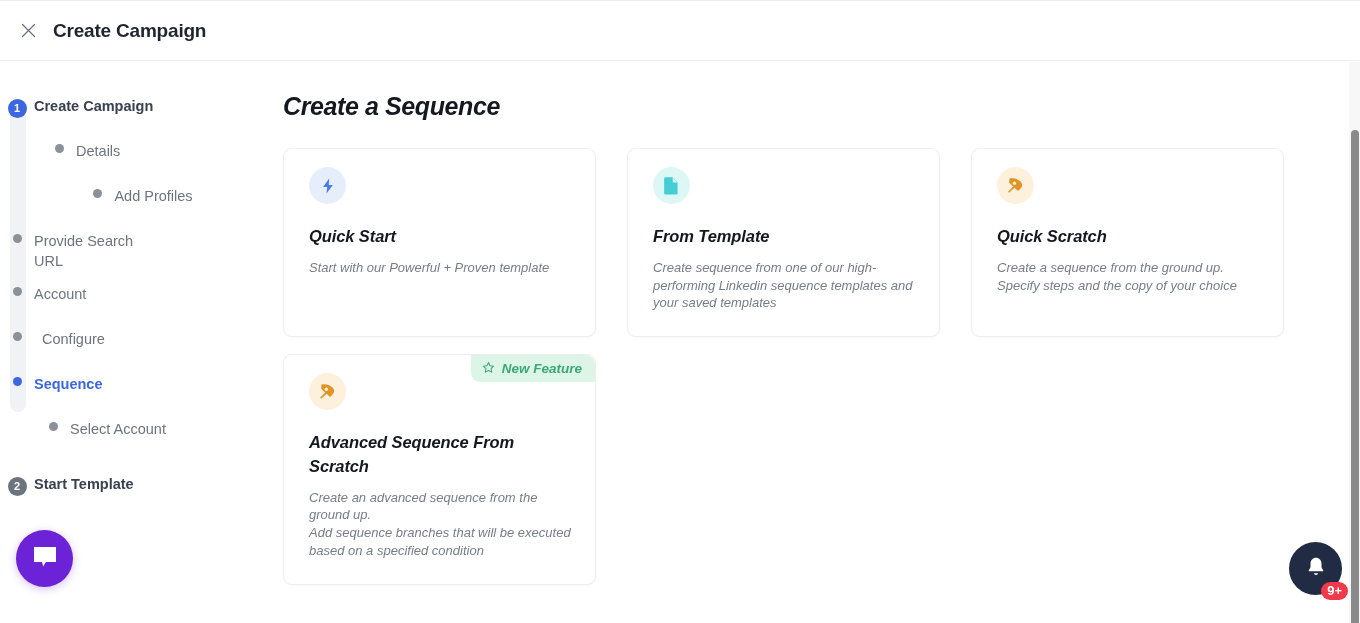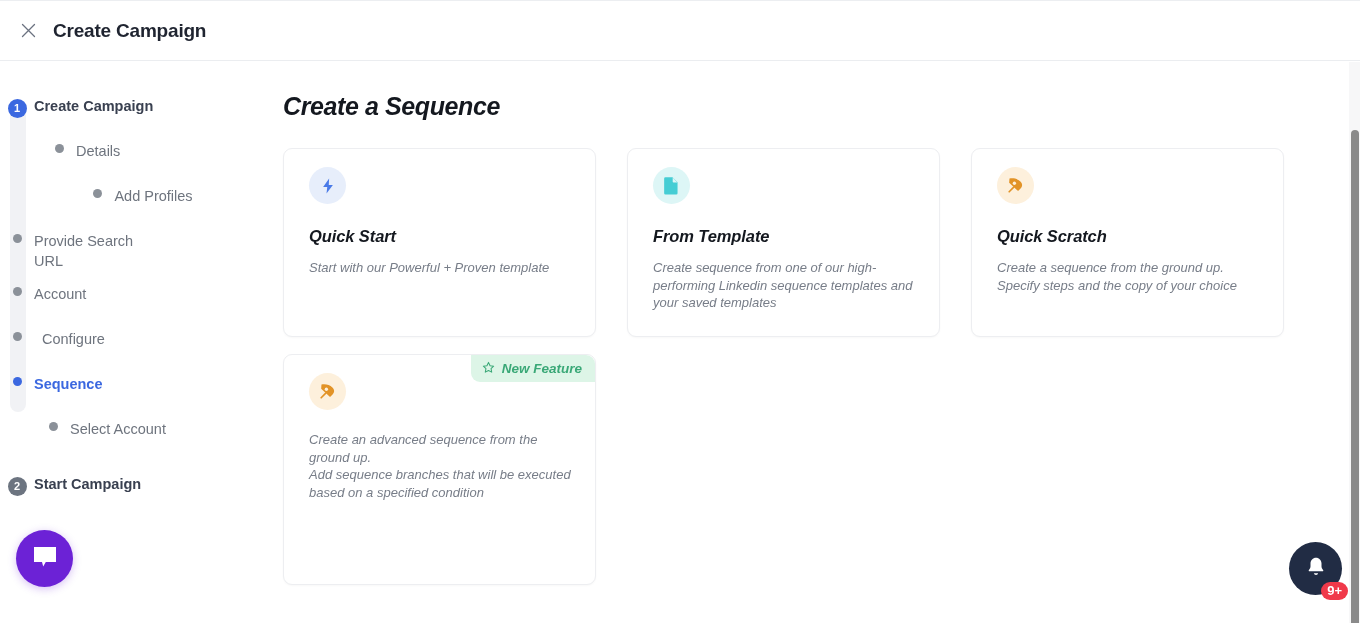--- a/index.html
+++ b/index.html
@@ -352,21 +352,21 @@
         <div class="step-marker">
           <div class="dot"></div>
         </div>
         <div class="step-label">Select Account</div>
       </div>
 
       <div class="step sp-9">
         <div class="step-marker">
           <div class="num-circle gray">2</div>
         </div>
-        <div class="step-label bold">Start Campaign</div>
+        <div class="step-label bold">Start Template</div>
       </div>
 
     </div>
   </div>
 
   <div class="main">
     <h1 class="page-title">Create a Sequence</h1>
 
     <div class="card-grid">
 
@@ -412,20 +412,21 @@
           </span>
           <span>New Feature</span>
         </div>
         <div class="icon-circle amber">
           <svg width="19" height="19" viewBox="0 0 24 24" fill="none">
             <path d="M4.4 3.2 C9.5 2.2 14.8 3.6 18.2 7 c3.4 3.4 2.2 6.8 0.2 8.8 l-3.2 3.2 L4 8.4 Z" fill="#e29327"></path>
             <circle cx="10.6" cy="9.2" r="2.1" fill="#fdf0dc"></circle>
             <path d="M4.0 19.9 L9.8 14.1" stroke="#e29327" stroke-width="2.1" stroke-linecap="round"></path>
           </svg>
         </div>
+        <div class="card-title">Advanced Sequence From Scratch</div>
         <div class="card-desc" style="white-space: pre-line;">Create an advanced sequence from the ground up.
 Add sequence branches that will be executed based on a specified condition</div>
       </div>
 
     </div>
   </div>
 </div>
 
 <div class="scrollbar-track">
   <div class="scrollbar-thumb"></div>

